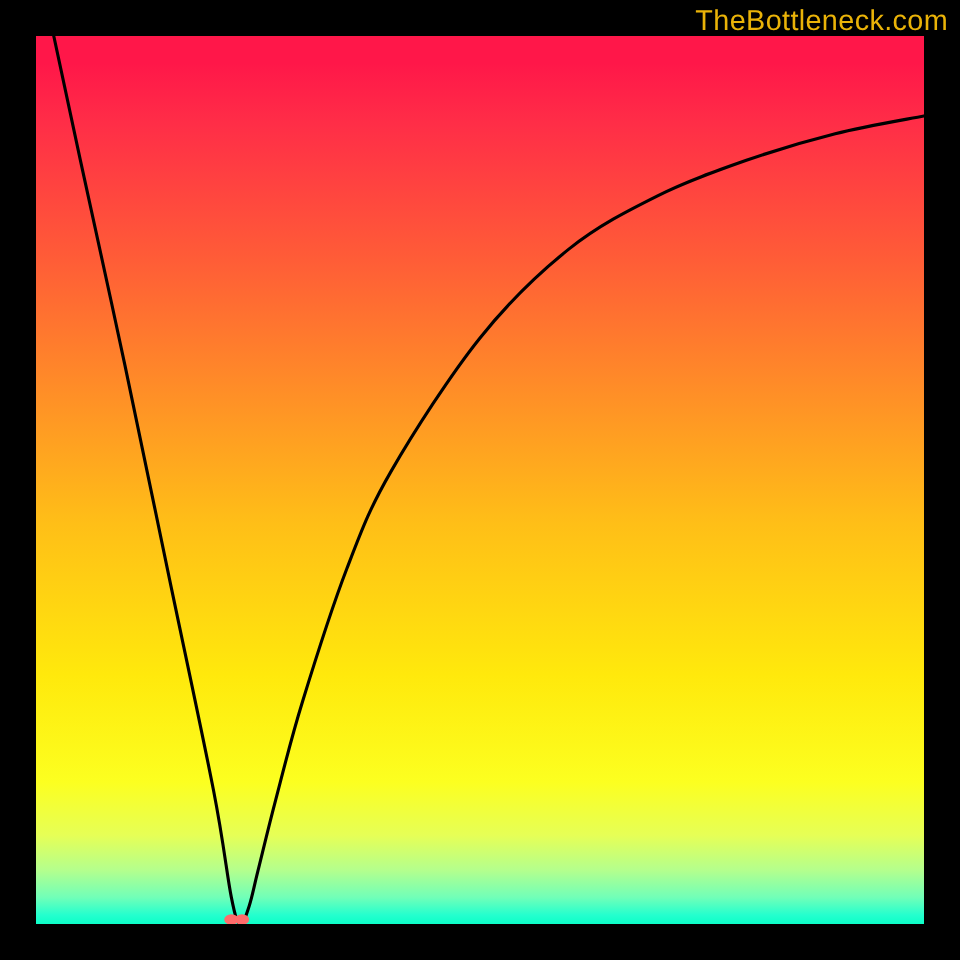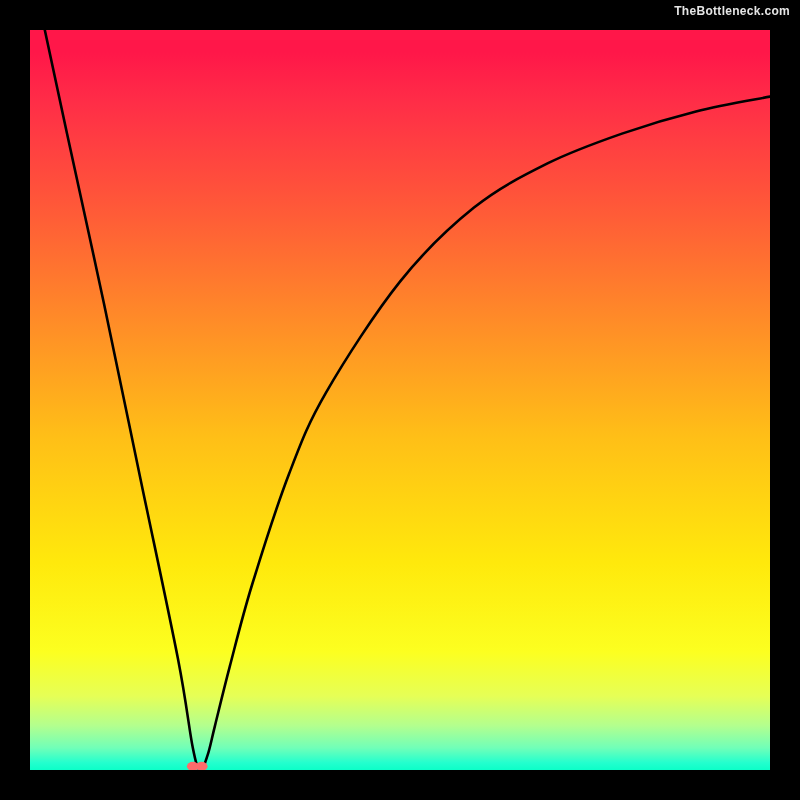--- a/index.html
+++ b/index.html
@@ -52,23 +52,23 @@
     position: absolute;
     left: 0;
     top: 0;
     width: 100%;
     height: 100%;
   }
   .watermark {
     position: absolute;
     top: 4px;
     right: 10px;
-    color: #e5e5e5;
-    font-size: 12px;
-    font-weight: 700;
+    color: #eab308;
+    font-size: 24px;
+    font-weight: 400;
     letter-spacing: 0.3px;
   }
 </style>
 </head>
 <body>
 
 <div class="frame">
   <div class="watermark">TheBottleneck.com</div>
   <div class="plot-area">
     <div class="gradient-bg"></div>

